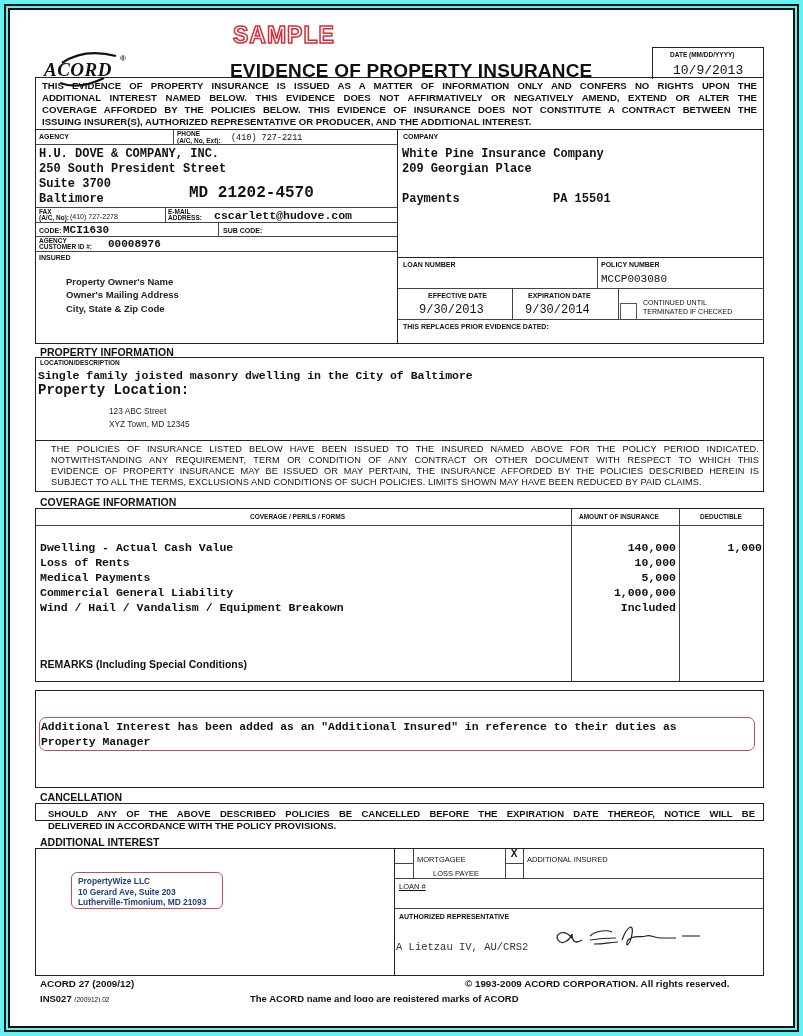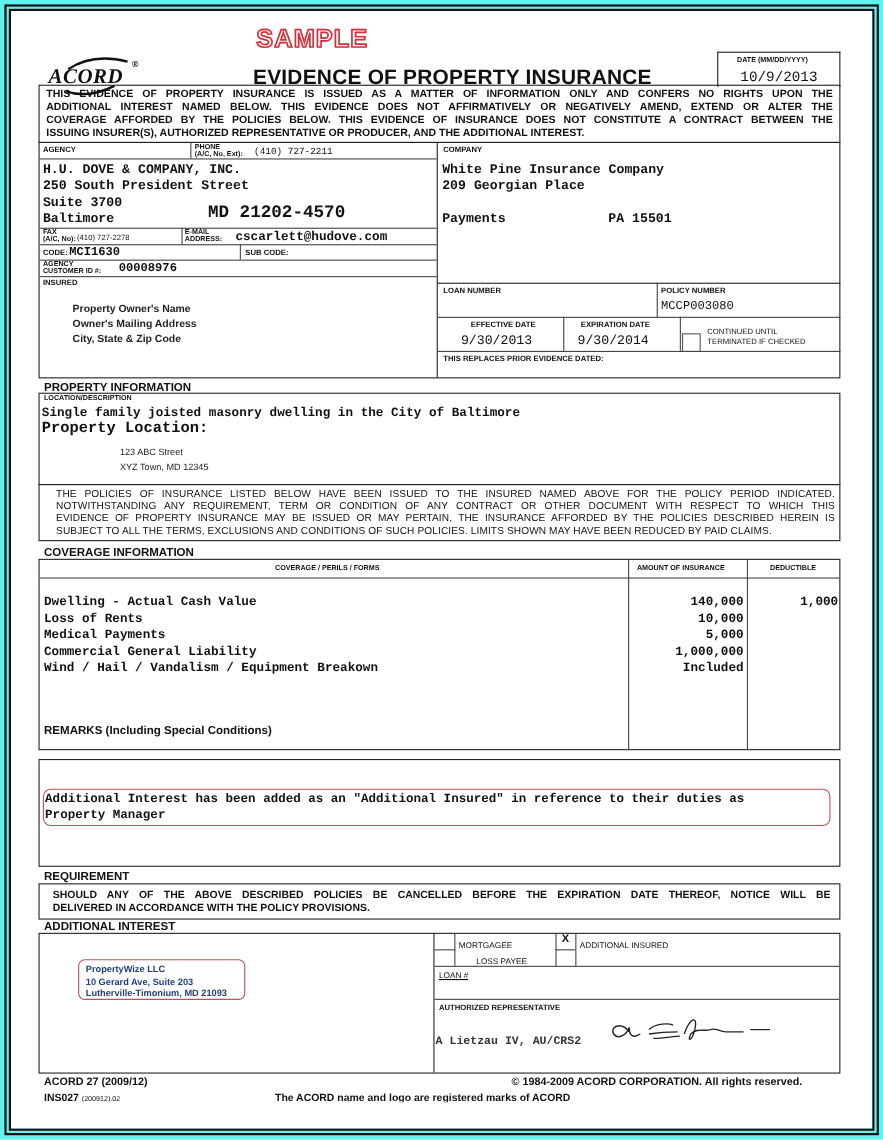--- a/index.html
+++ b/index.html
@@ -180,22 +180,22 @@
     <div></div>
     <div></div>
   </div>
 
   <div class="sec-title" style="left:30px;top:648px;">REMARKS (Including Special Conditions)</div>
   <div class="box" style="left:25px;top:680px;width:729px;height:98px;"></div>
   <div class="red-round" style="left:29px;top:707px;width:716px;height:34px;"></div>
   <div class="mono abs" style="left:31px;top:711px;font-size:11.4px;white-space:pre;">Additional Interest has been added as an "Additional Insured" in reference to their duties as</div>
   <div class="mono abs" style="left:31px;top:726px;font-size:11.4px;white-space:pre;">Property Manager</div>
 
-  <div class="sec-title" style="left:30px;top:781px;">REQUIREMENT</div>
-  <div class="box" style="left:25px;top:793px;width:729px;height:33px;padding:4px 8px 0 12px;">
+  <div class="sec-title" style="left:30px;top:781px;">CANCELLATION</div>
+  <div class="box" style="left:25px;top:793px;width:729px;height:18px;padding:4px 8px 0 12px;">
     <div class="notice" style="font-size:9.5px;">SHOULD ANY OF THE ABOVE DESCRIBED POLICIES BE CANCELLED BEFORE THE EXPIRATION DATE THEREOF, NOTICE WILL BE</div>
     <div class="notice" style="font-size:9.5px;text-align-last:left;">DELIVERED IN ACCORDANCE WITH THE POLICY PROVISIONS.</div>
   </div>
 
   <div class="sec-title" style="left:30px;top:826px;">ADDITIONAL INTEREST</div>
   <div class="box" style="left:25px;top:838px;width:729px;height:128px;"></div>
   <div class="vline" style="left:384px;top:839px;height:126px;border-left:1.5px solid #222;"></div>
 
   <div class="red-round" style="left:61px;top:862px;width:152px;height:37px;border-radius:6px;"></div>
   <div class="abs blue" style="left:68px;top:866px;">
@@ -215,28 +215,28 @@
   <div class="hline" style="left:495px;top:853px;width:18px;"></div>
   <div class="abs" style="left:497px;top:838px;width:14px;text-align:center;font-size:10px;font-weight:bold;">X</div>
   <div class="abs" style="left:517px;top:845px;font-size:7.5px;">ADDITIONAL INSURED</div>
 
   <div class="hline" style="left:385px;top:868px;width:368px;"></div>
   <div class="abs" style="left:389px;top:872px;font-size:7.5px;text-decoration:underline;">LOAN #</div>
   <div class="abs" style="left:440px;top:872px;font-size:8px;"></div>
 
   <div class="hline" style="left:385px;top:898px;width:368px;"></div>
   <div class="lbl abs" style="left:389px;top:903px;font-size:7px;">AUTHORIZED REPRESENTATIVE</div>
-  <div class="abs" style="left:386px;top:931px;font-family:'Liberation Mono', monospace;font-size:10.5px;color:#333;font-weight:bold;">A Lietzau IV, AU/CRS2</div>
+  <div class="abs" style="left:386px;top:931px;font-family:'Liberation Mono', monospace;font-size:10.5px;color:#333;">A Lietzau IV, AU/CRS2</div>
   <svg class="abs" style="left:540px;top:910px;" width="160" height="30" viewBox="0 0 160 30">
     <path d="M22 18 C14 8 4 14 8 20 C12 26 20 20 22 14 C22 22 26 24 32 20" stroke="#222" stroke-width="1.3" fill="none"></path>
     <path d="M40 16 C46 10 58 10 62 12 M40 20 C52 18 60 18 66 18 M44 24 C54 24 62 22 68 22" stroke="#222" stroke-width="1.2" fill="none"></path>
     <path d="M72 20 C78 4 84 4 82 14 C80 26 74 28 78 20 C84 14 90 18 96 16 C100 14 104 18 110 18 L126 18" stroke="#222" stroke-width="1.2" fill="none"></path>
     <path d="M132 16 L150 16" stroke="#222" stroke-width="1.1" fill="none"></path>
   </svg>
 
   <div class="abs" style="left:30px;top:968px;font-size:9.8px;font-weight:bold;">ACORD 27 (2009/12)</div>
-  <div class="abs" style="left:455px;top:968px;font-size:9.8px;font-weight:bold;">© 1984-2009 ACORD CORPORATION.  All rights reserved.</div>
+  <div class="abs" style="left:455px;top:968px;font-size:9.8px;font-weight:bold;">© 1993-2009 ACORD CORPORATION.  All rights reserved.</div>
   <div class="abs" style="left:30px;top:983px;font-size:9.5px;font-weight:bold;height:9px;overflow:hidden;">
     <span>INS027</span>
     <span style="font-size:6.5px;font-weight:normal;">(200912).02</span>
   </div>
   <div class="abs" style="left:240px;top:983px;font-size:9.5px;font-weight:bold;height:9px;overflow:hidden;">The ACORD name and logo are registered marks of ACORD</div>
 </div>
 
 </body></html>

